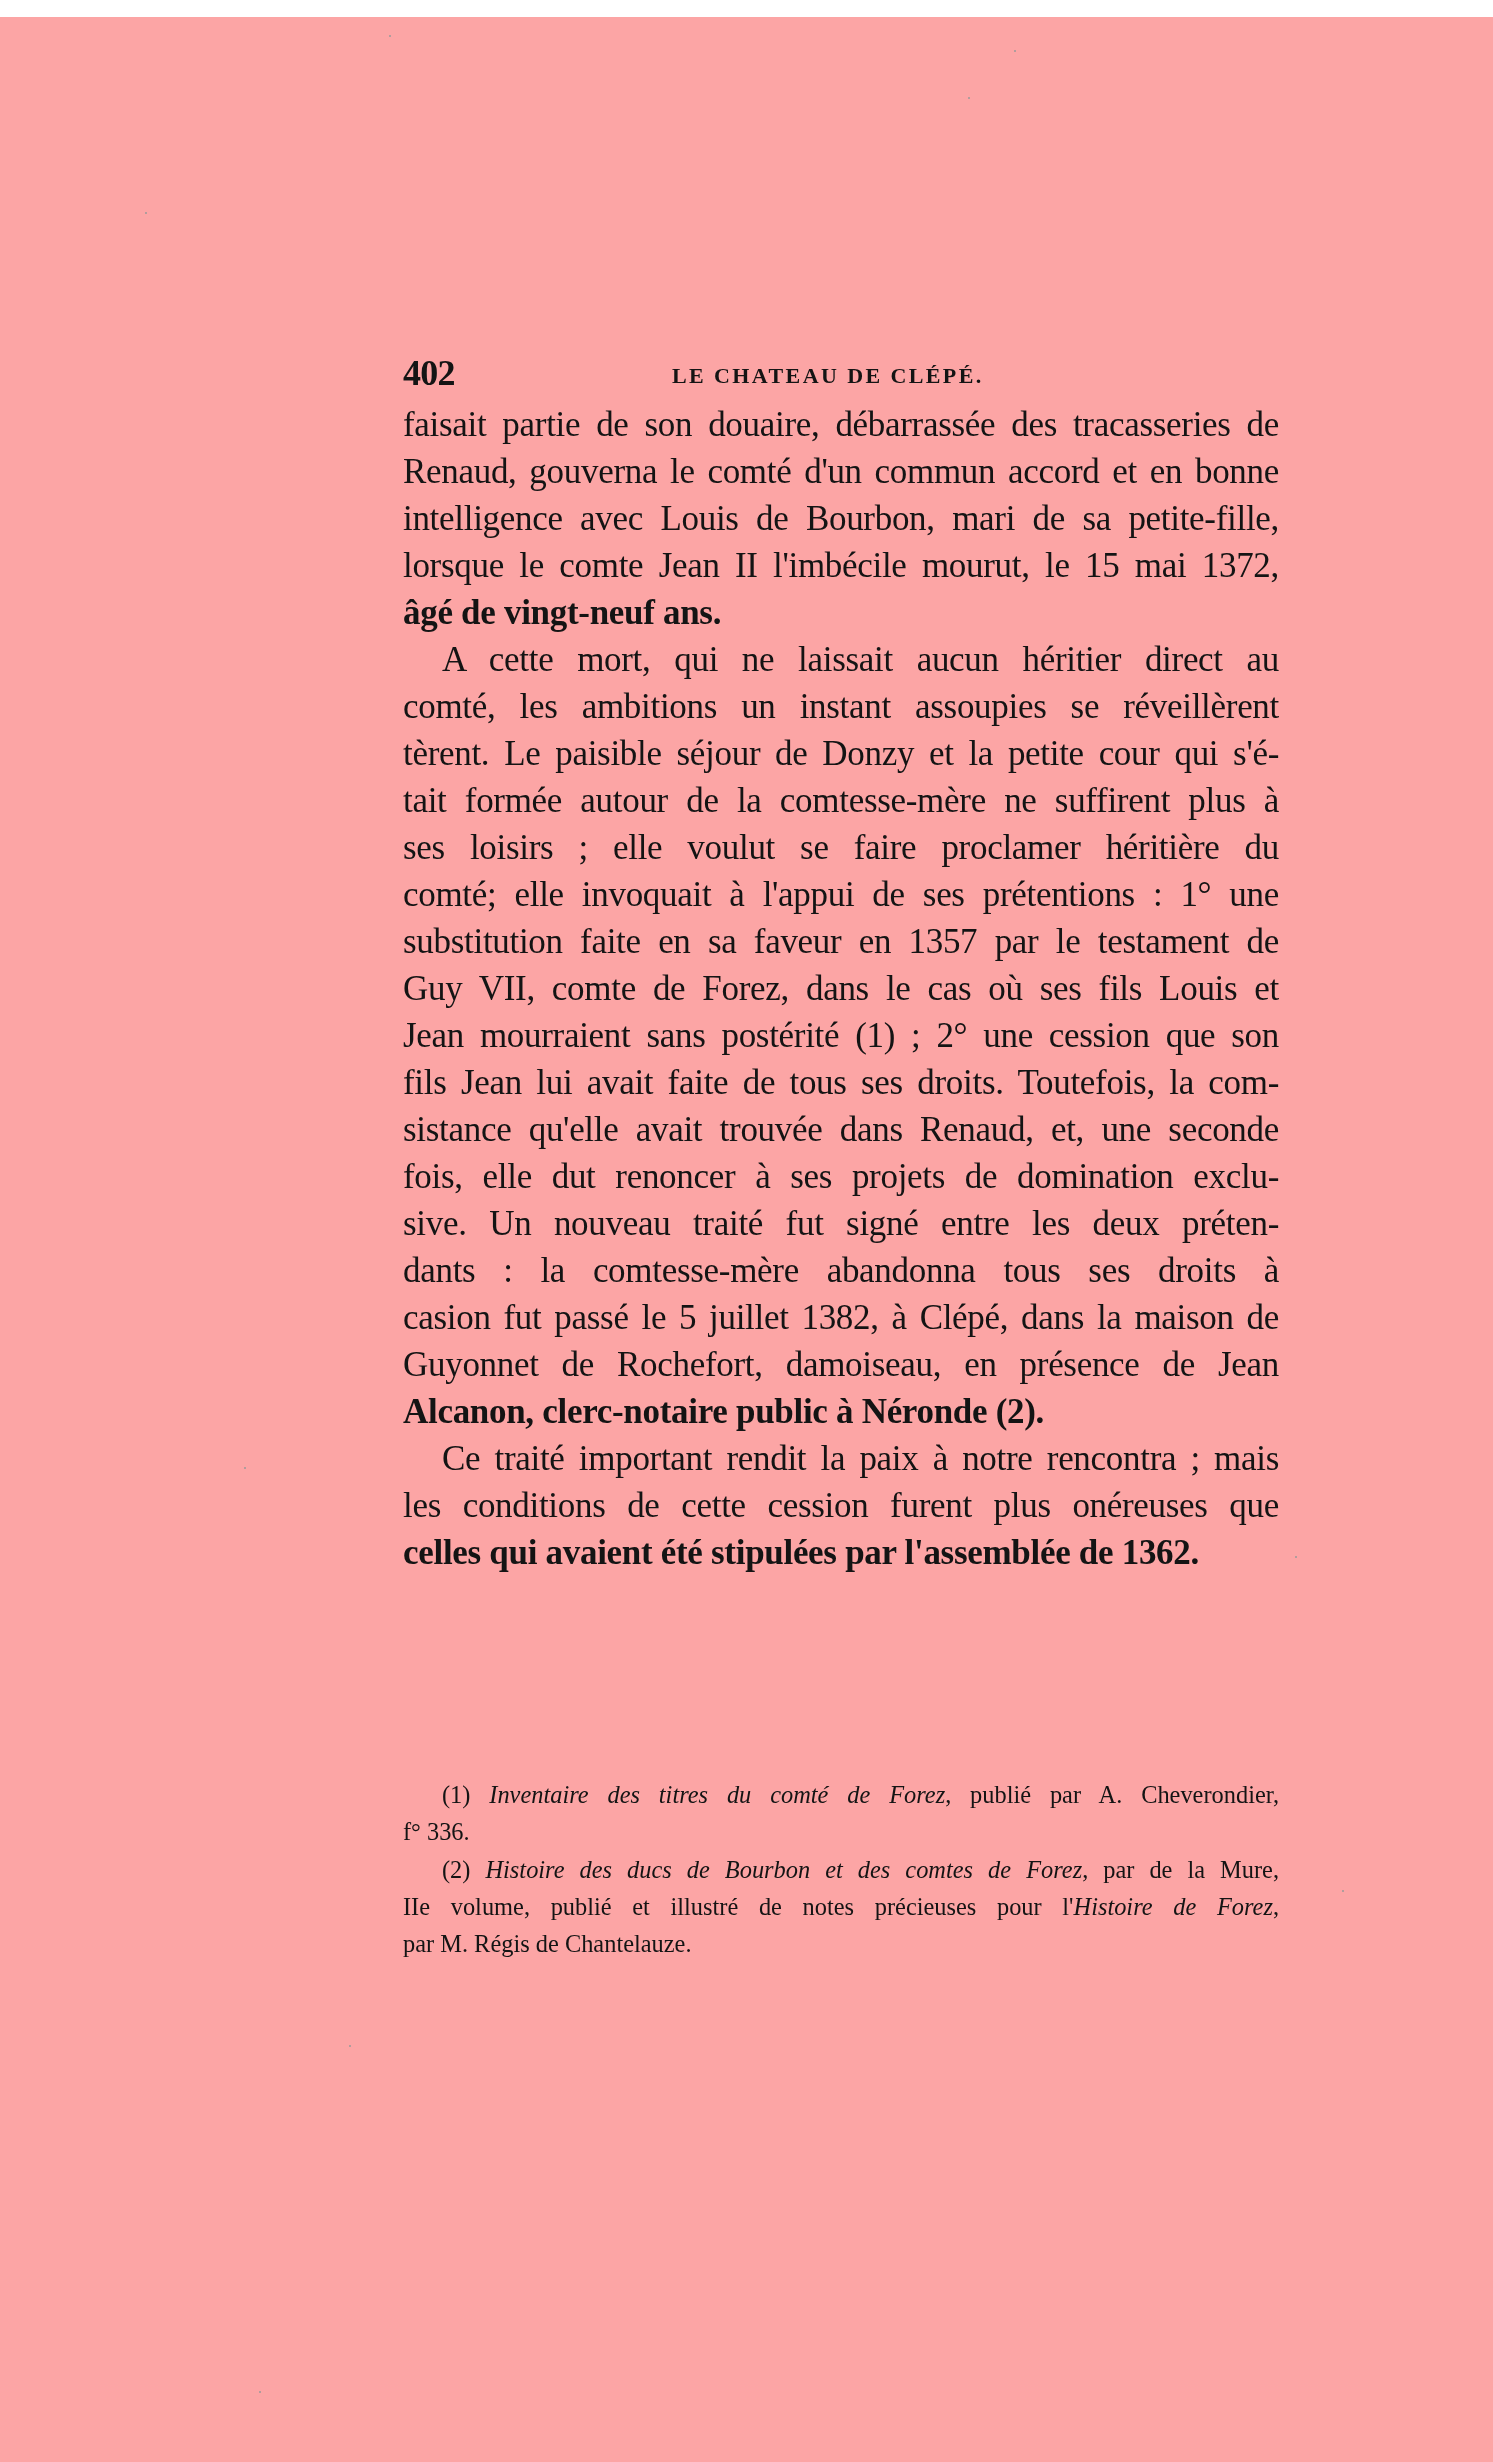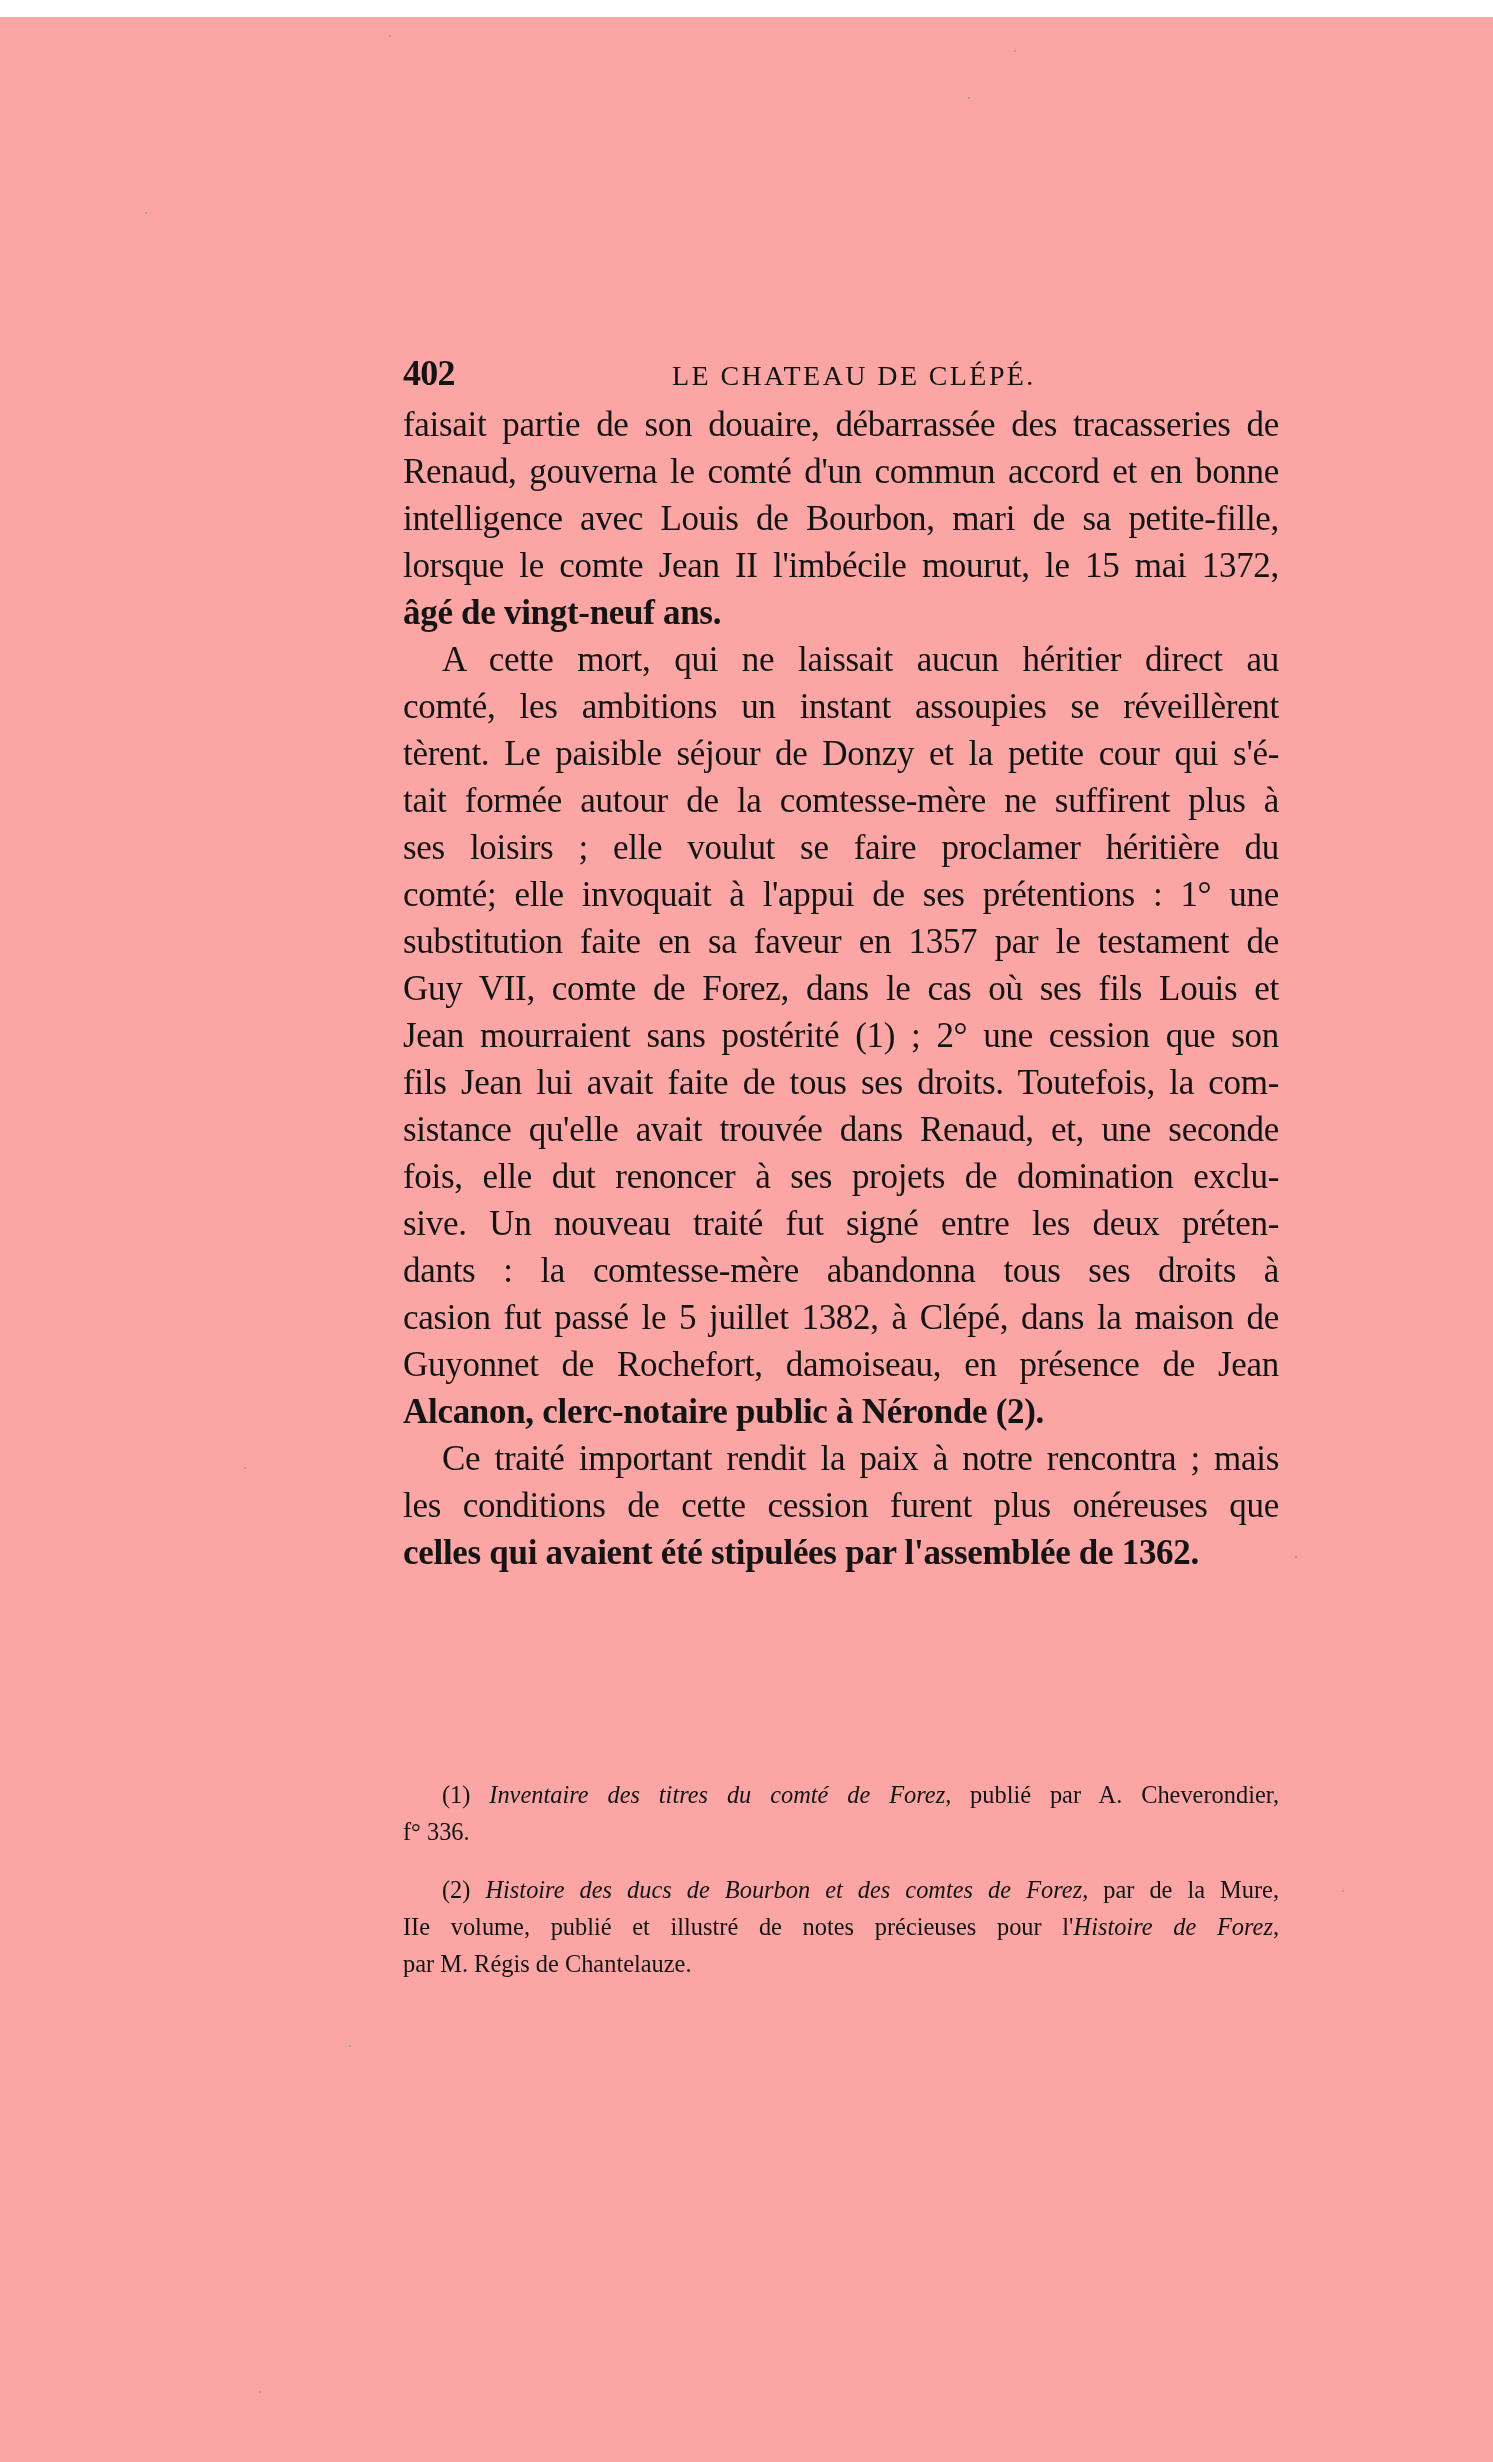--- a/index.html
+++ b/index.html
@@ -43,24 +43,25 @@
       top: 0;
       font-size: 36px;
       font-weight: bold;
       letter-spacing: -0.8px;
       line-height: 41px;
     }
     .running-title {
       position: absolute;
       left: 269px;
       top: 8.1px;
-      font-size: 28px;
+      font-size: 22px;
       letter-spacing: 2.4px;
       line-height: 29px;
       font-variant: small-caps;
+      font-weight: bold;
     }
     .body-text {
       position: absolute;
       left: 403px;
       top: 384px;
       width: 876px;
     }
     .line {
       display: block;
       height: 47px;
@@ -101,21 +102,21 @@
       text-align: justify;
       text-align-last: justify;
     }
     .fn-line.last {
       text-align-last: left;
     }
     .fn-line.indent {
       padding-left: 39px;
     }
     .fn-line.gap {
-      margin-top: 21px;
+      margin-top: 1px;
     }
     .fn-inner {
       display: inline-block;
       width: 100%;
       white-space: normal;
       text-align: inherit;
       text-align-last: inherit;
     }
     .it {
       font-style: italic;

